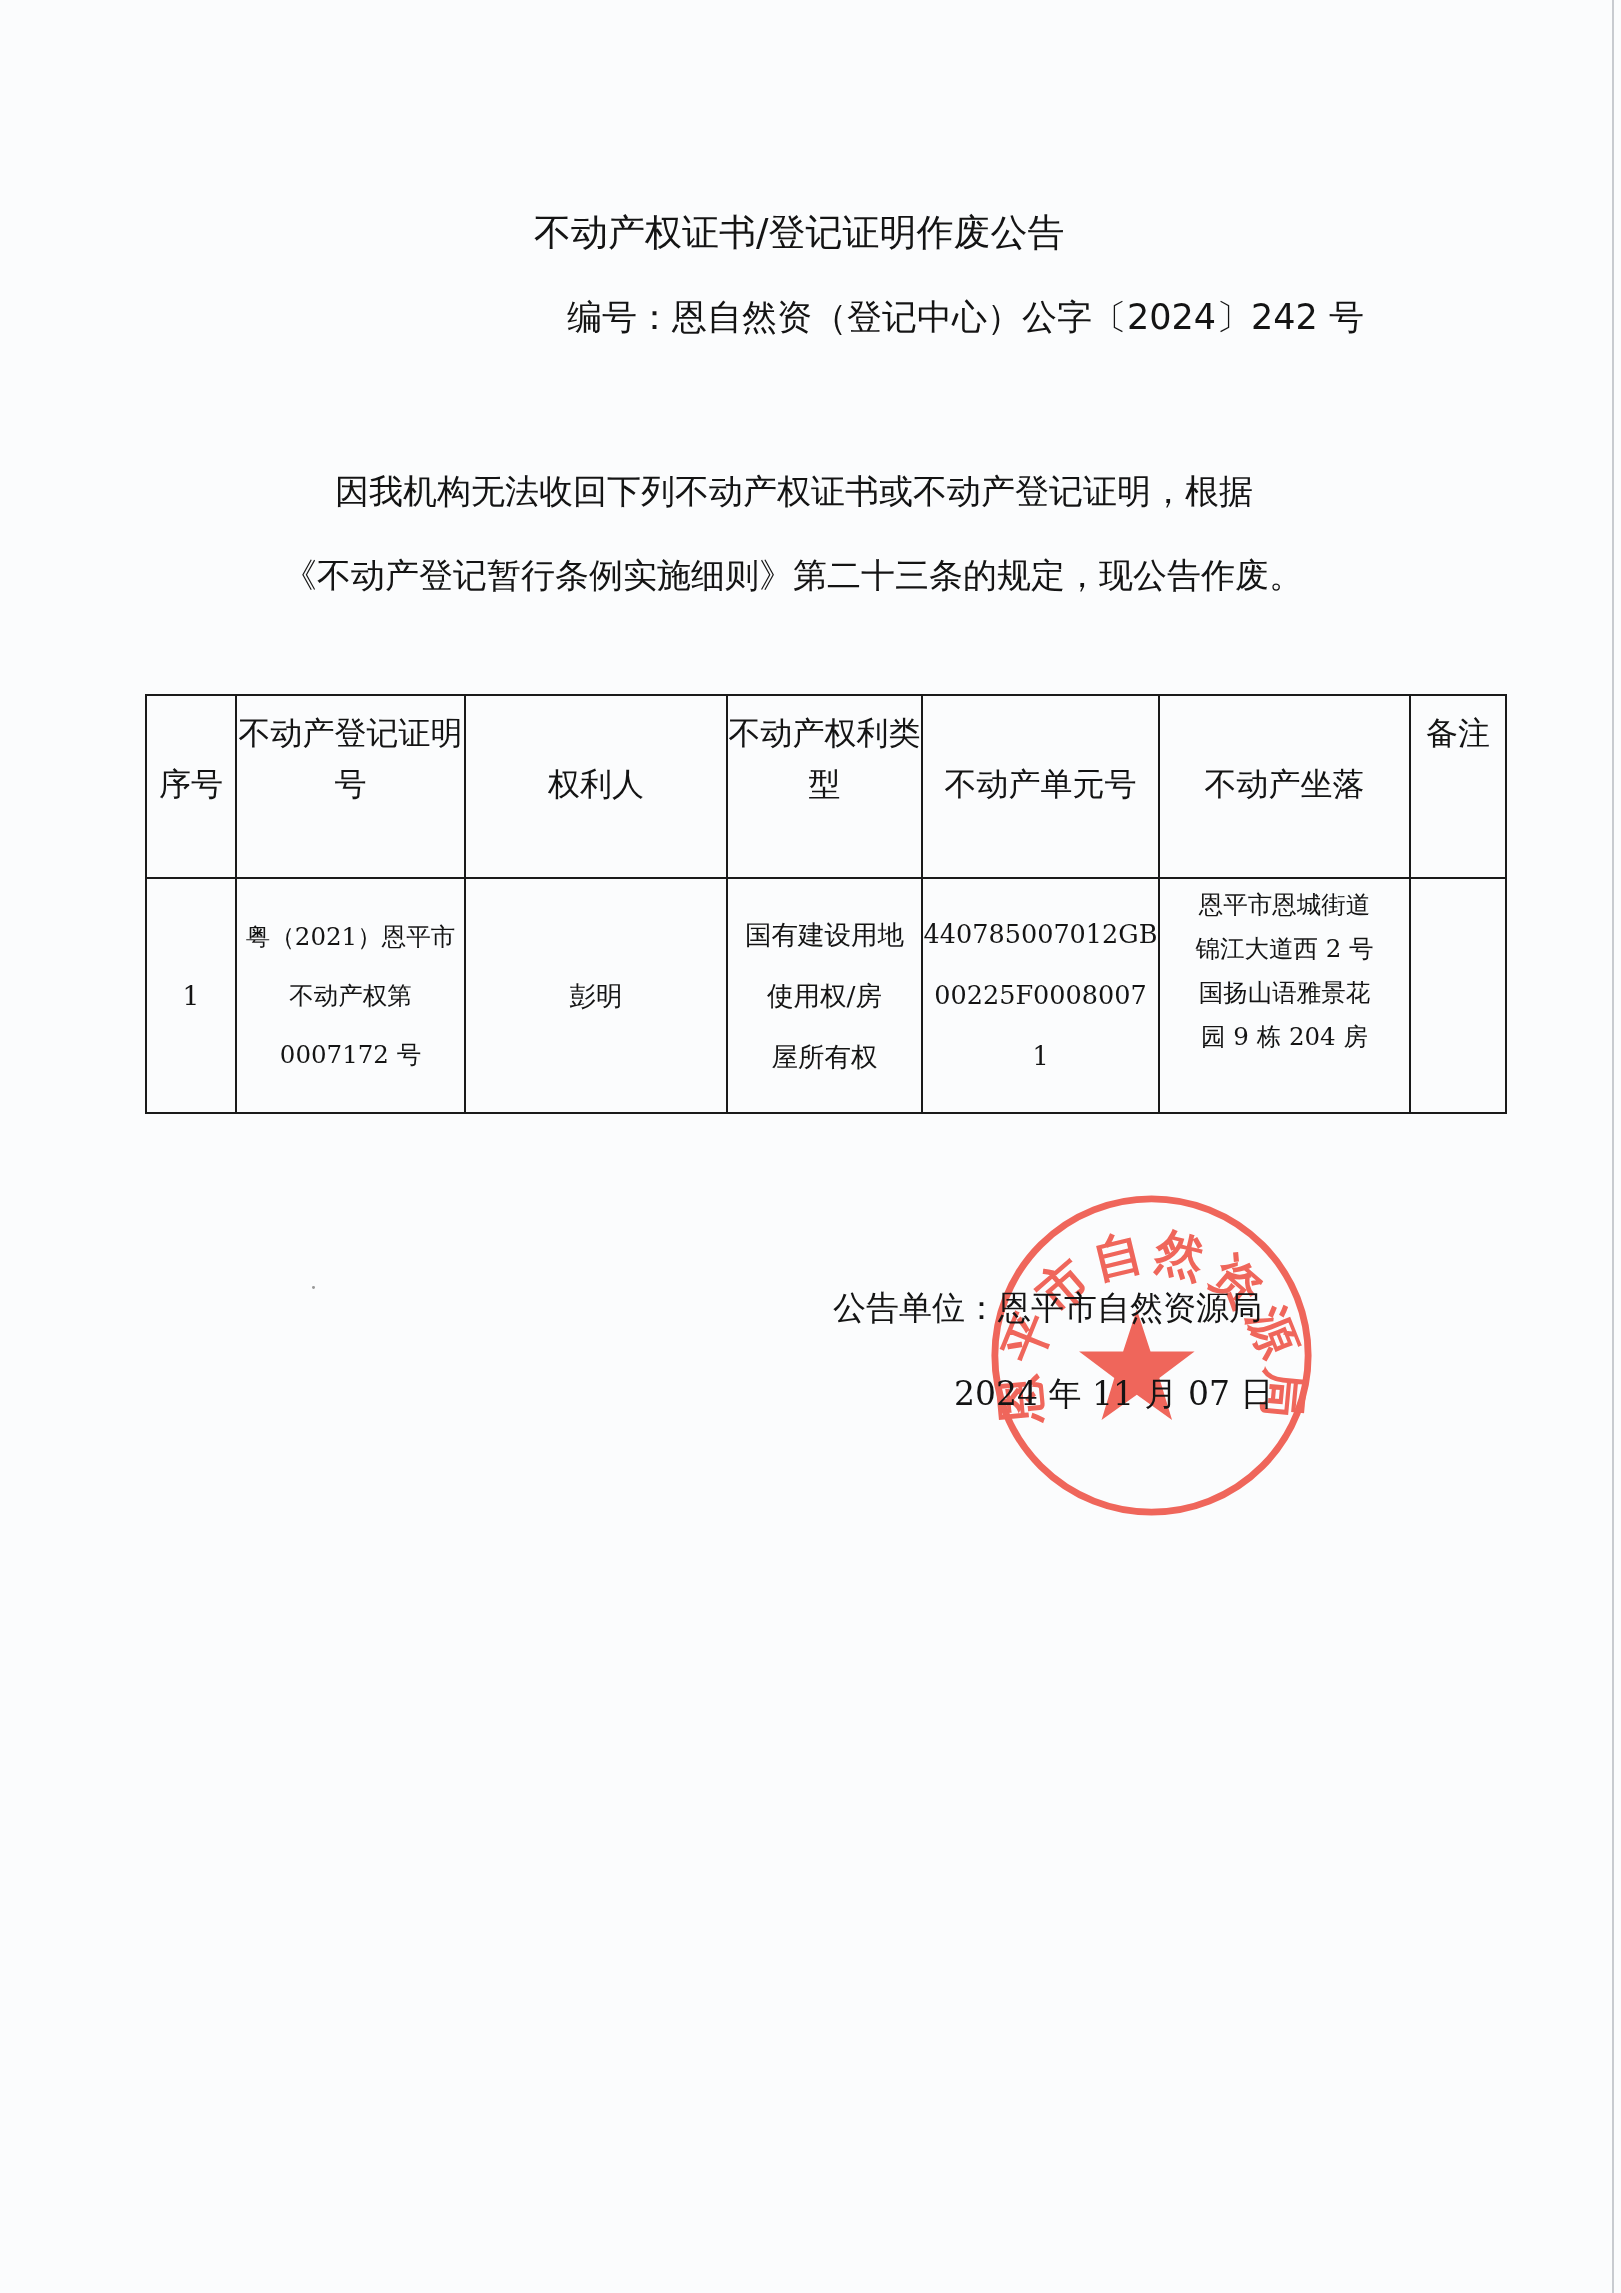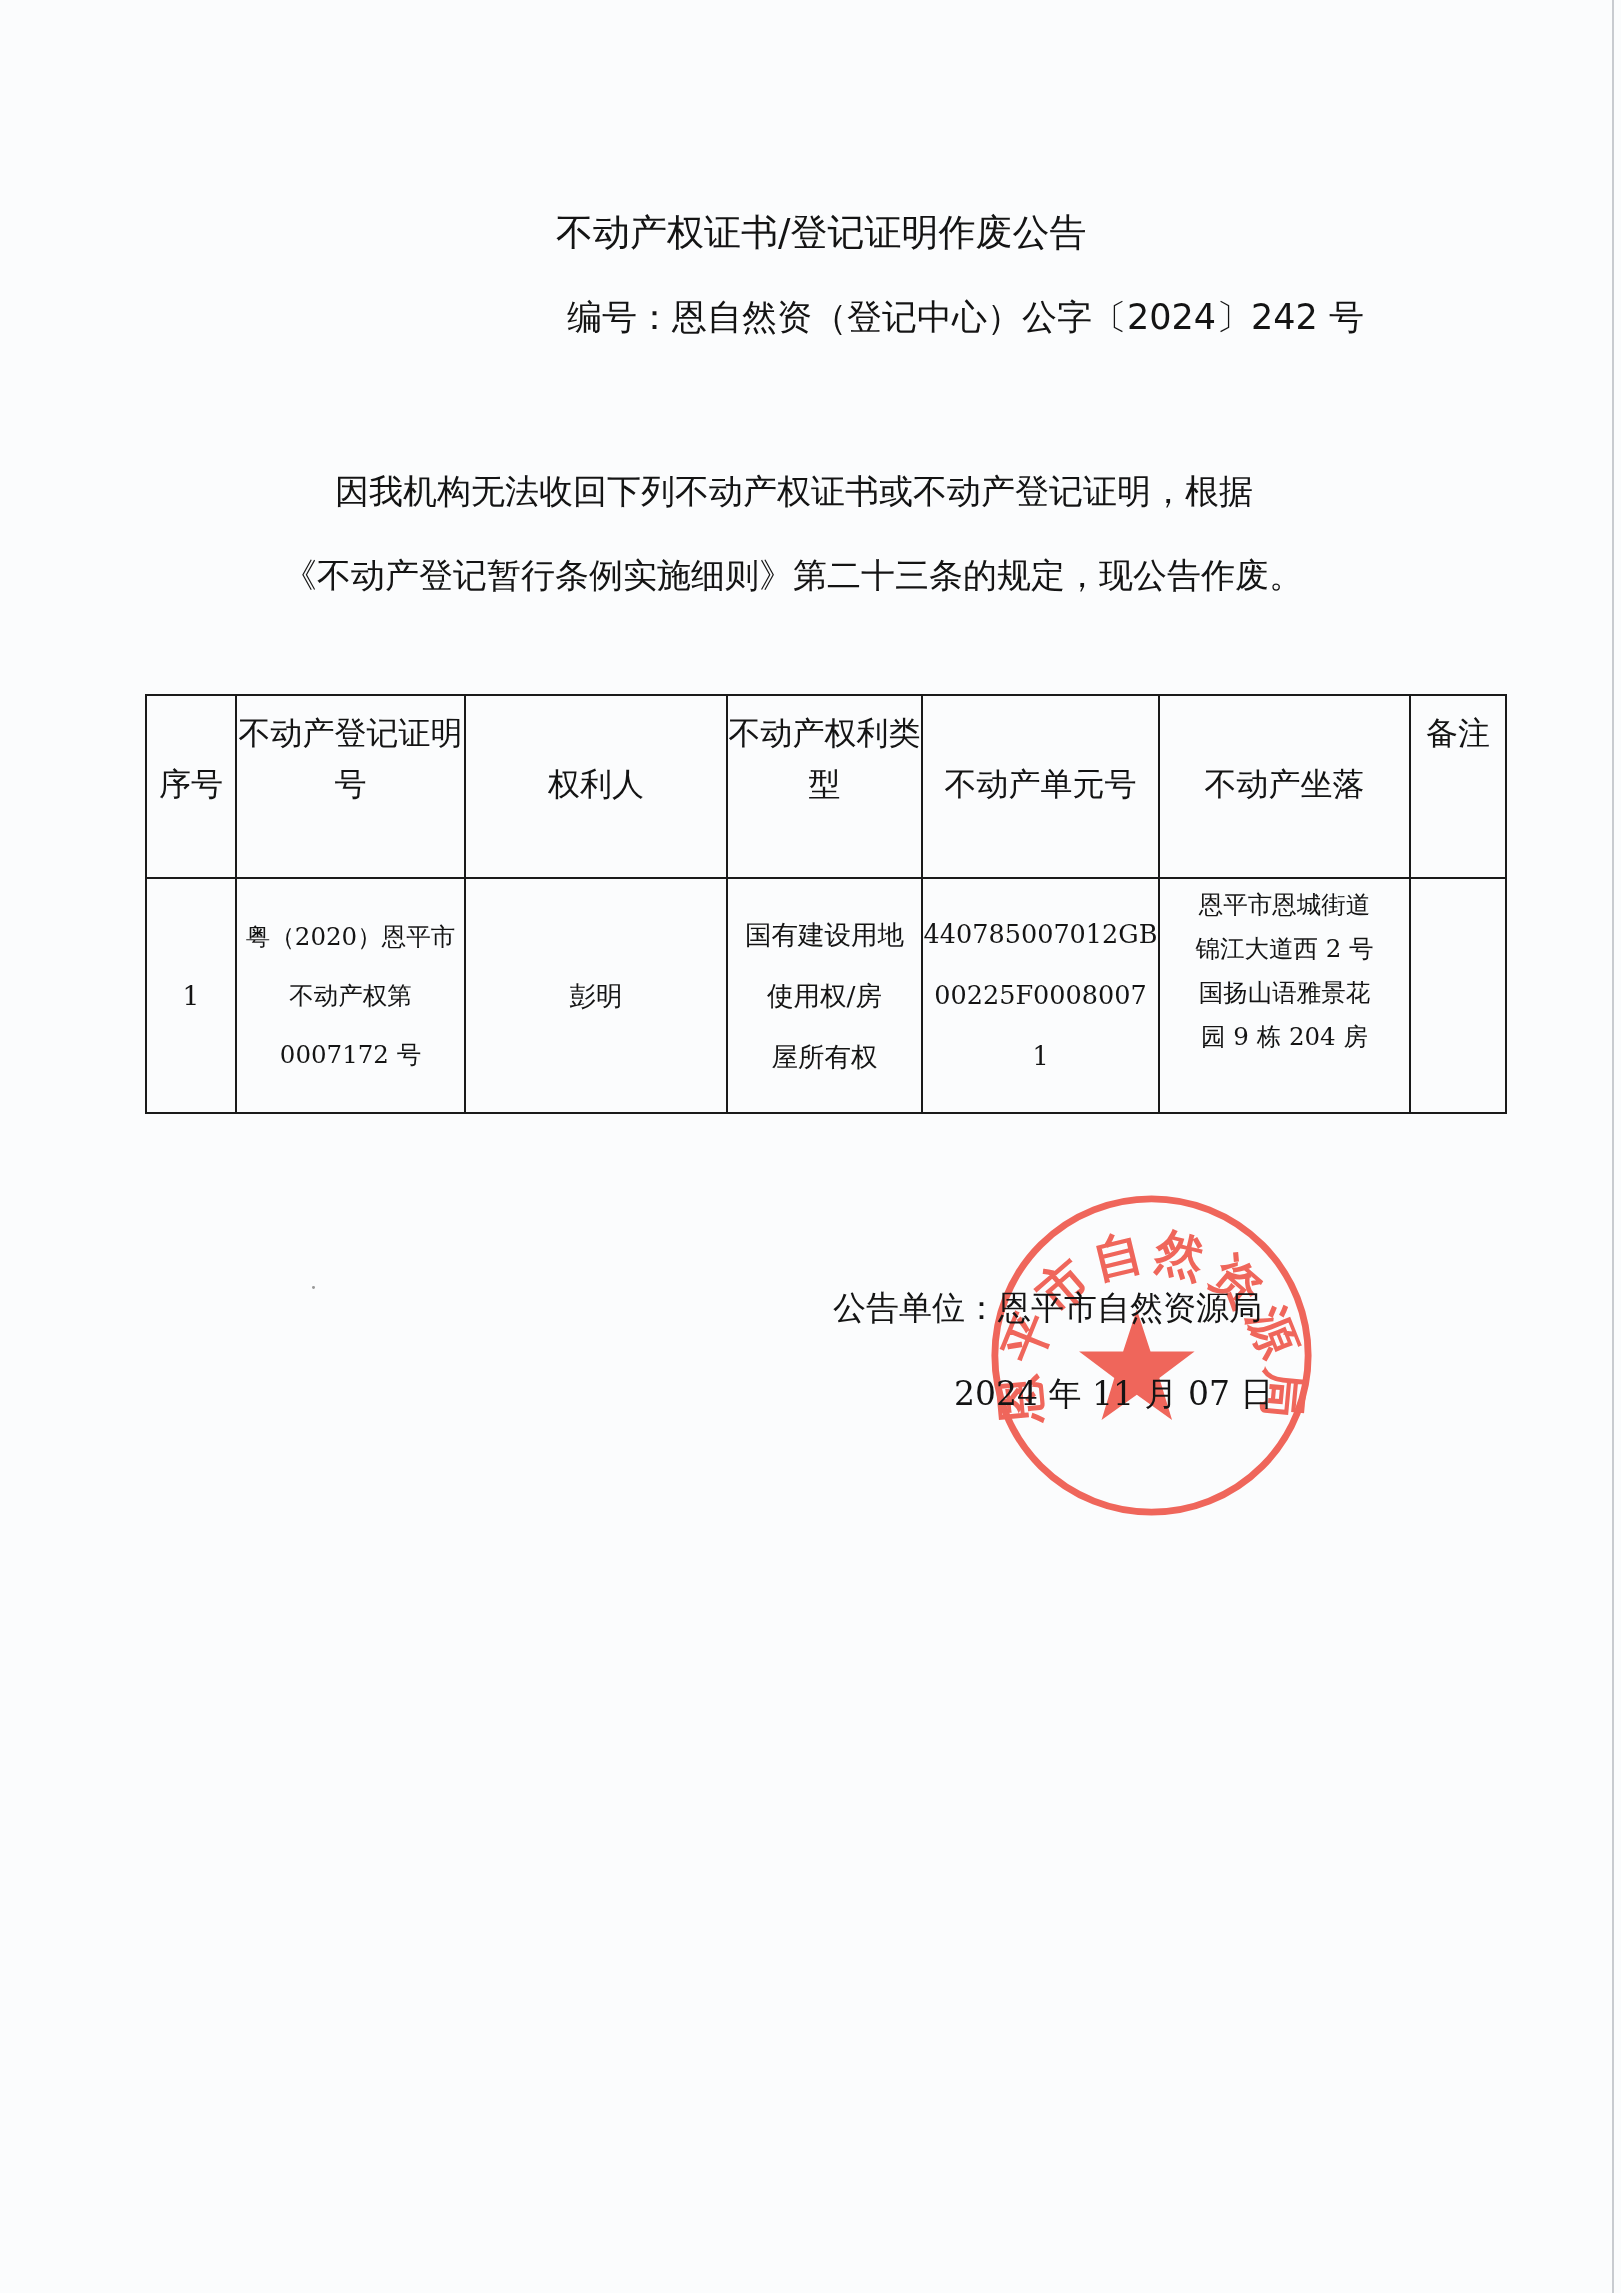--- a/index.html
+++ b/index.html
@@ -11,21 +11,21 @@
       font-family: "DejaVu Serif", "Liberation Serif", serif;
       color: #141414;
     }
     .scan-edge {
       position: absolute; left: 1612px; top: 0; width: 2px; height: 2294px;
       background: #c8cbd0;
     }
     .title {
       position: absolute; left: 534px; top: 208px;
       font-family: "DejaVu Sans", "Liberation Sans", sans-serif;
-      font-size: 37px; letter-spacing: 0px; white-space: nowrap; margin-left: 22px;
+      font-size: 37px; letter-spacing: 0px; white-space: nowrap;
     }
     .doc-number {
       position: absolute; left: 567px; top: 294px;
       font-family: "DejaVu Sans", "Liberation Sans", sans-serif;
       font-size: 35px; white-space: nowrap;
     }
     .para {
       position: absolute;
       font-family: "DejaVu Sans", "Liberation Sans", sans-serif;
       font-size: 34px; white-space: nowrap;
@@ -113,21 +113,21 @@
     <th>
       <span class="cell-line">不动产坐落</span>
     </th>
     <th class="top">
       <span class="cell-line">备注</span>
     </th>
   </tr>
   <tr class="row">
     <td>1</td>
     <td class="small">
-      <span class="cell-line">粤（2020）恩平市</span>
+      <span class="cell-line">粤（2021）恩平市</span>
       <span class="cell-line">不动产权第</span>
       <span class="cell-line">0007172 号</span>
     </td>
     <td>彭明</td>
     <td>
       <span class="cell-line">国有建设用地</span>
       <span class="cell-line">使用权/房</span>
       <span class="cell-line">屋所有权</span>
     </td>
     <td class="mono">

